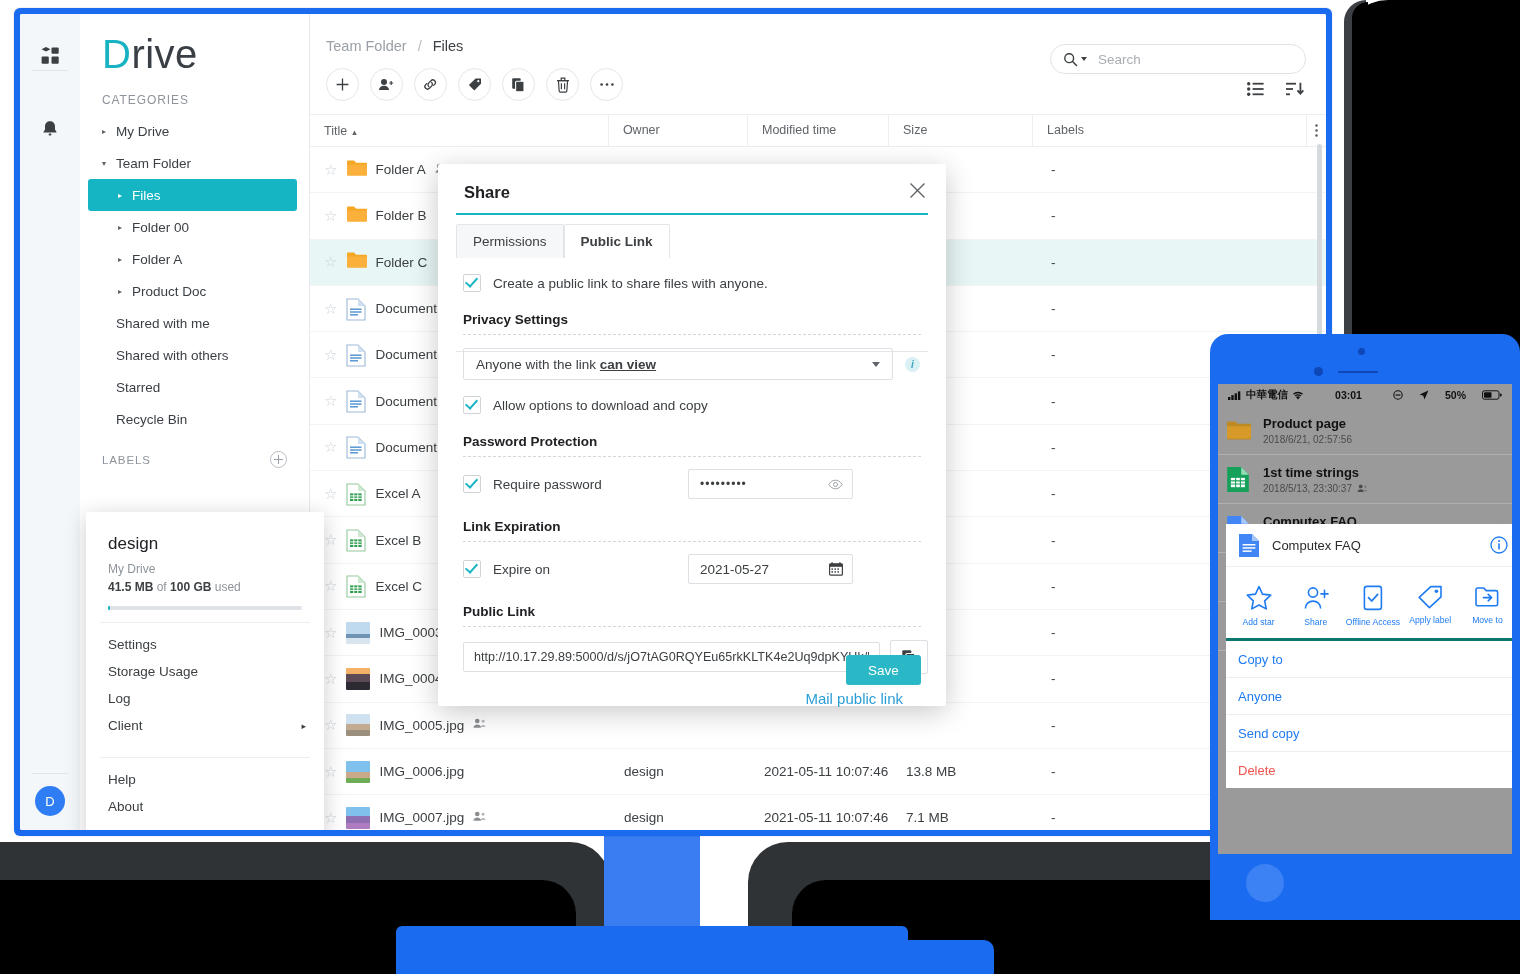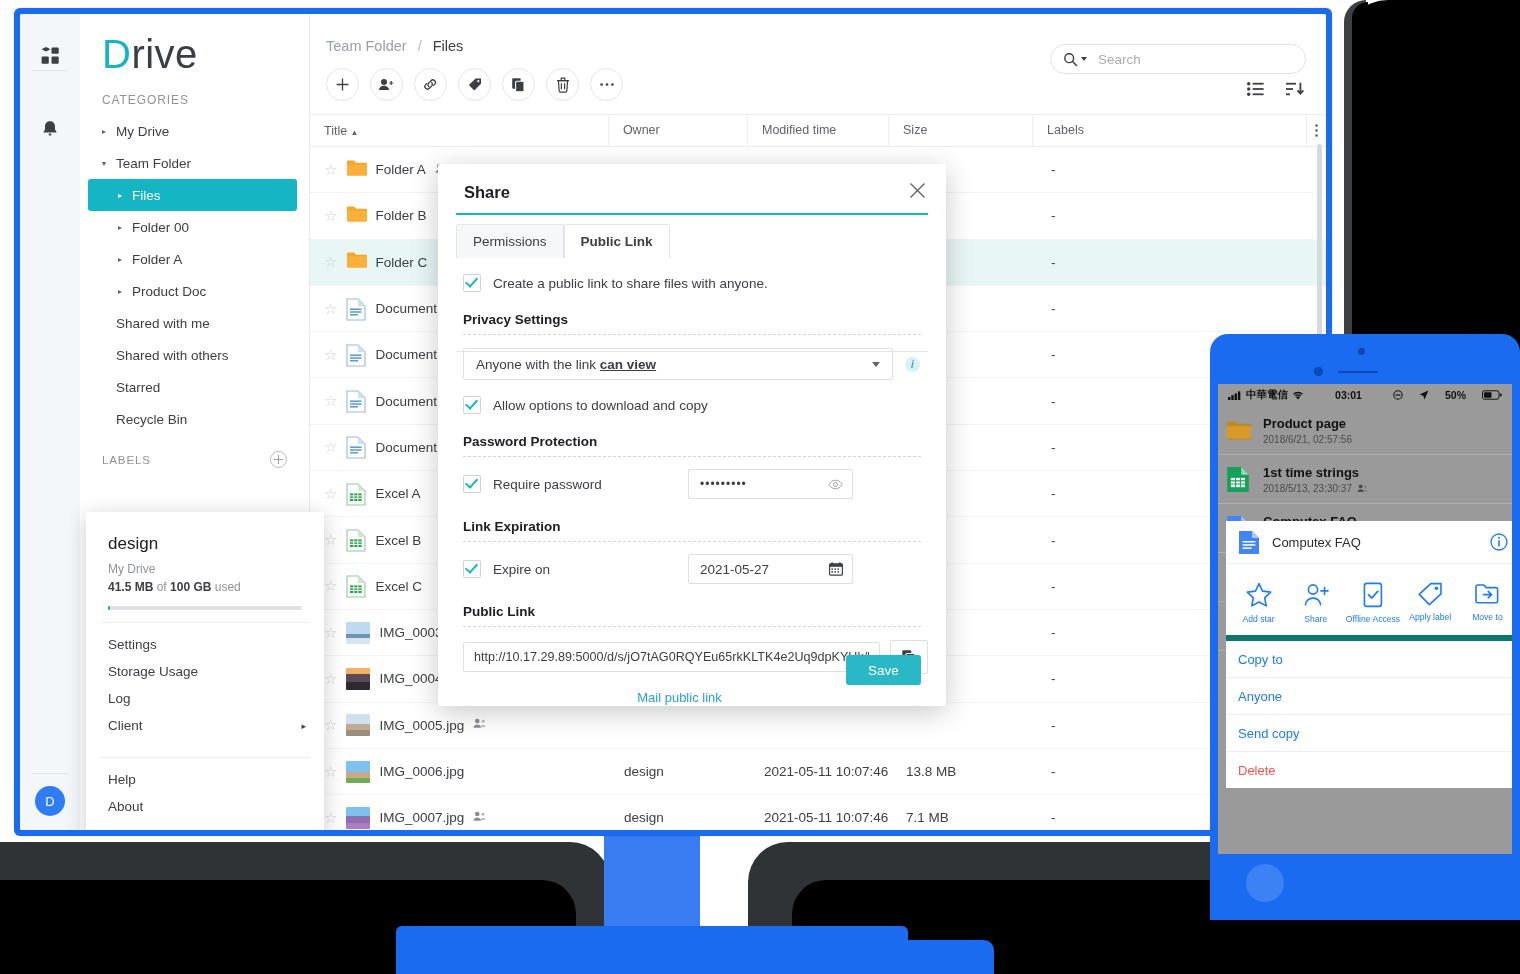--- a/index.html
+++ b/index.html
@@ -172,21 +172,21 @@
   }
   .link-row{display:flex;align-items:center;gap:10px;margin:13px 0 0 7px;}
   #public-link-input{
     width:420px;height:30px;border:1px solid #dcdfe3;border-radius:2px;padding:0 10px;box-sizing:border-box;
     font-size:12.6px;color:#3c4043;outline:none;font-family:"Liberation Sans",sans-serif;
   }
   #copy-btn{
     width:36px;height:32px;border:1px solid #dcdfe3;border-radius:2px;background:#fff;display:flex;
     align-items:center;justify-content:center;cursor:pointer;
   }
-  #mail-link{text-align:center;margin:16px 25px 0 0;font-size:13px;color:#2b9ed6;cursor:pointer;}
+  #mail-link{text-align:right;margin:16px 25px 0 0;font-size:15px;color:#2b9ed6;cursor:pointer;}
   #save-btn{
     position:absolute;right:25px;bottom:21px;width:75px;height:30px;background:#2ab7c6;color:#fff;
     border:0;border-radius:3px;font-size:13.5px;cursor:pointer;font-family:"Liberation Sans",sans-serif;
   }
 
   
   #account-pop{
     position:absolute;left:66px;top:498px;width:238px;height:330px;background:#fff;
     box-shadow:0 4px 22px rgba(0,0,0,.20);border-radius:2px;z-index:30;
   }
@@ -215,21 +215,21 @@
   #m-title{font-size:14.5px;color:#1c1c1c;font-weight:bold;}
   .m-row{display:flex;align-items:center;height:48px;border-bottom:1px solid #b0b0b0;padding:0 8px;gap:10px;position:relative;}
   .m-name{font-size:13px;color:#111;font-weight:bold;}
   .m-date{font-size:10px;color:#4a4a4a;margin-top:3px;display:flex;align-items:center;gap:5px;}
   .m-kebab{position:absolute;right:10px;top:16px;color:#9a9a9a;font-size:11px;letter-spacing:0;}
   #sheet{
     position:absolute;left:8px;bottom:66px;width:294px;background:#fff;
   }
   #sheet-head{height:42px;display:flex;align-items:center;gap:12px;padding:0 12px;border-bottom:1px solid #eceff1;}
   #sheet-file{font-size:13px;color:#2b2b2b;flex:1;}
-  #sheet-actions{display:flex;justify-content:space-around;padding:12px 4px 10px 4px;border-bottom:6px solid #0f766e;}
+  #sheet-actions{display:flex;justify-content:space-around;padding:12px 4px 10px 4px;border-bottom:3px solid #0f766e;}
   .sa{display:flex;flex-direction:column;align-items:center;width:58px;cursor:pointer;}
   .sa span{font-size:8.6px;color:#1e7bf0;margin-top:6px;text-align:center;line-height:1.25;}
   .sheet-item{height:36px;display:flex;align-items:center;padding-left:12px;font-size:13px;color:#1e7bf0;border-bottom:1px solid #eceff1;cursor:pointer;}
   .sheet-item.danger{color:#f0534f;border-bottom:none;}
   #home-dot{position:absolute;left:36px;bottom:18px;width:38px;height:38px;border-radius:50%;background:#3d82f5;}
 </style>
 </head>
 <body>
 
 <div class="desk-shape" id="desk-left"></div>

